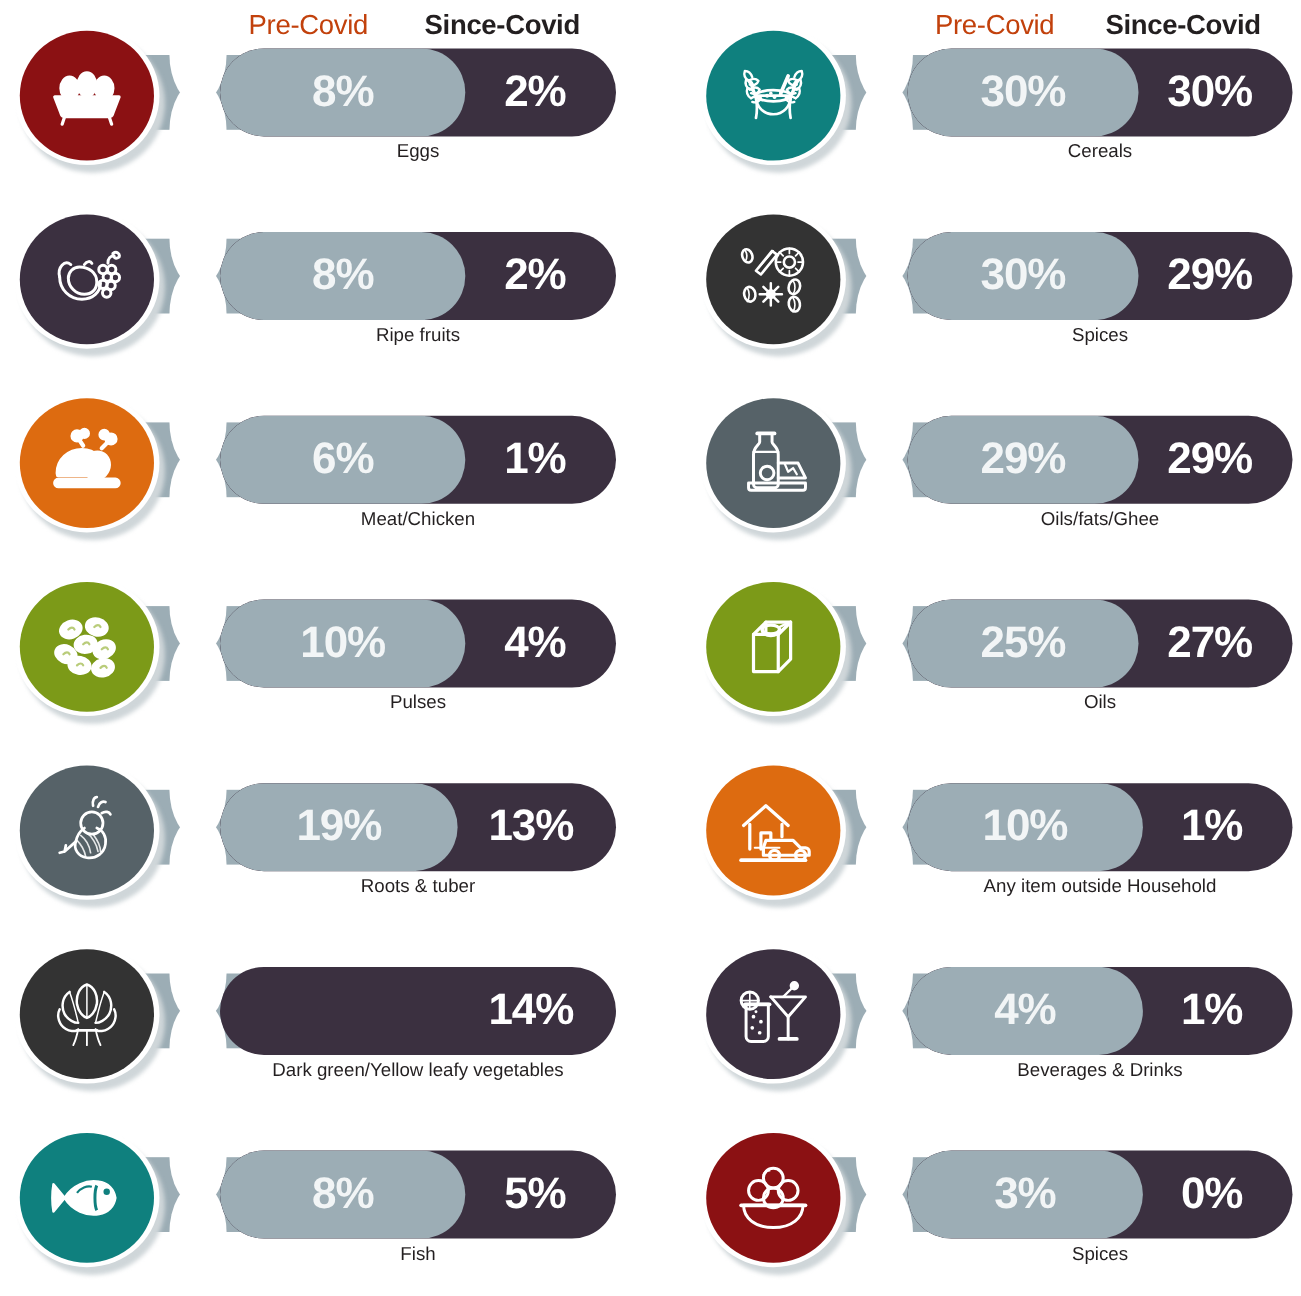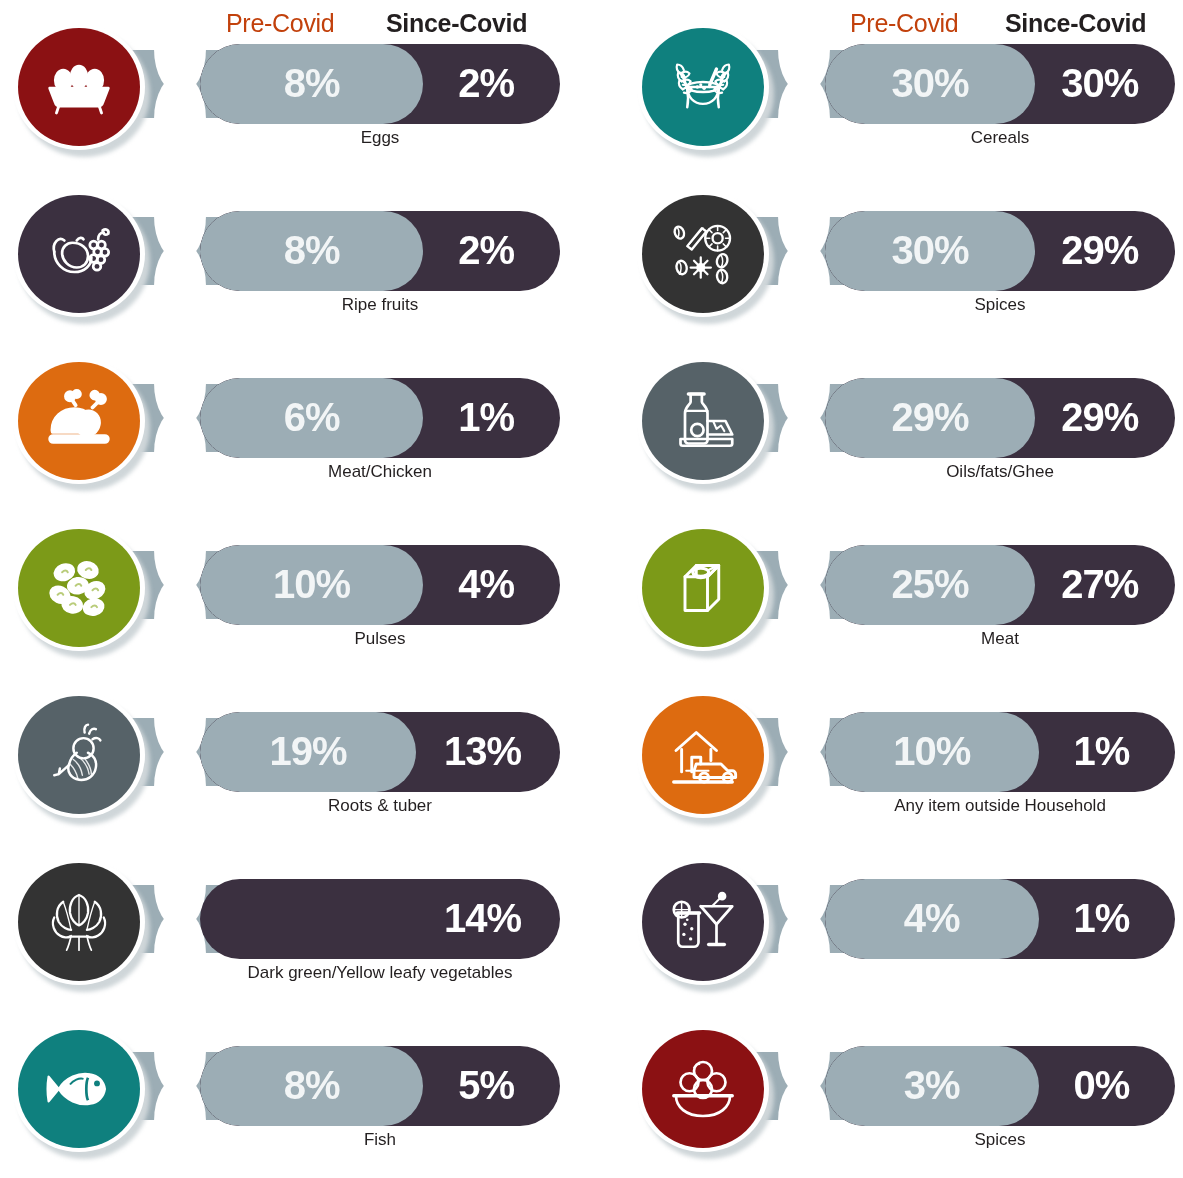--- a/index.html
+++ b/index.html
@@ -472,21 +472,21 @@
             <svg viewBox="0 0 64 64" fill="none" stroke="#fff" stroke-width="2.6" stroke-linecap="round" stroke-linejoin="round">
     <path d="M16 22l10-10h20l-10 10v30H16V22z"></path>
     <path d="M26 12v10M16 22h20"></path>
     <path d="M36 22l10-10v30L36 52"></path>
     <ellipse cx="30" cy="18" rx="7" ry="3.6"></ellipse>
     <path d="M23 18c0 3 3 5 7 5s7-2 7-5"></path>
     <path d="M37 16l6-3" stroke-width="2"></path>
   </svg>
           </div>
         </div>
-        <div class="cat-label">Meat</div>
+        <div class="cat-label">Oils</div>
       </div>
       <div class="row" style="top: 672px;">
         <div class="connector" style="background: rgb(156, 173, 181);"></div>
         <div class="bar" style="background: rgb(59, 48, 64);">
           <div class="bar-since" style="width: 42%;">
             <span class="pct pct-since">1%</span>
           </div>
           <div class="bar-pre" style="width: 61%; background: rgb(156, 173, 181);">
             <span class="pct pct-pre">10%</span>
           </div>
@@ -536,20 +536,21 @@
     <g fill="#fff" stroke="none">
       <circle cx="16" cy="34" r="1.5"></circle>
                 <circle cx="22" cy="38" r="1.5"></circle>
       <circle cx="15" cy="43" r="1.5"></circle>
                 <circle cx="21" cy="47" r="1.5"></circle>
       <circle cx="18" cy="30" r="1.2"></circle>
     </g>
   </svg>
           </div>
         </div>
+        <div class="cat-label">Beverages &amp; Drinks</div>
       </div>
       <div class="row" style="top: 1006px;">
         <div class="connector" style="background: rgb(156, 173, 181);"></div>
         <div class="bar" style="background: rgb(59, 48, 64);">
           <div class="bar-since" style="width: 42%;">
             <span class="pct pct-since">0%</span>
           </div>
           <div class="bar-pre" style="width: 61%; background: rgb(156, 173, 181);">
             <span class="pct pct-pre">3%</span>
           </div>

